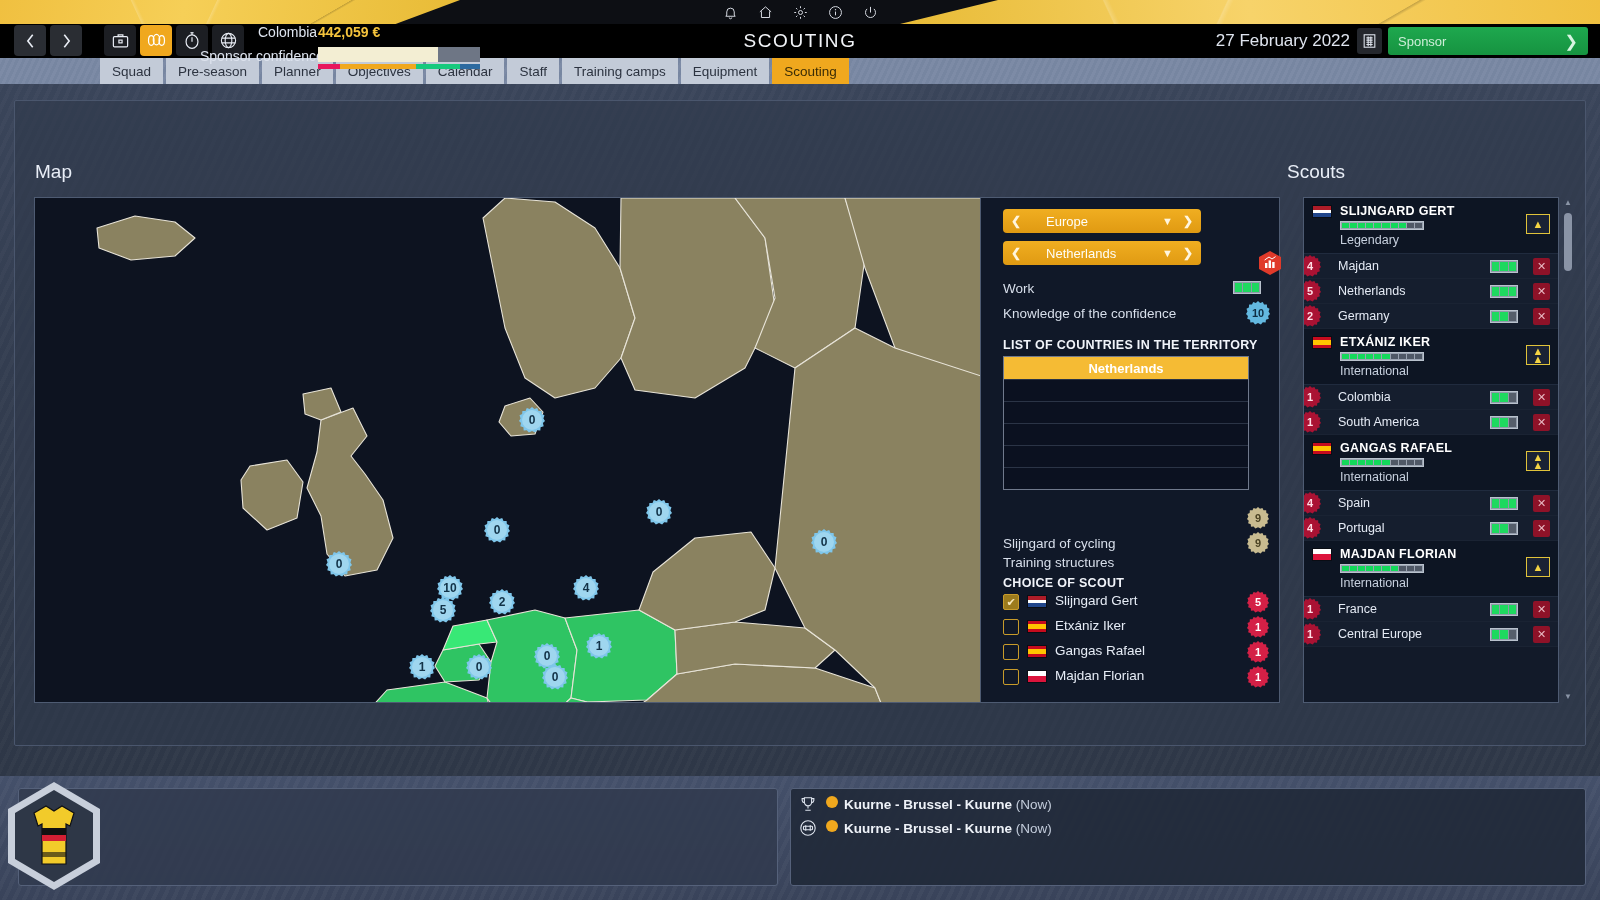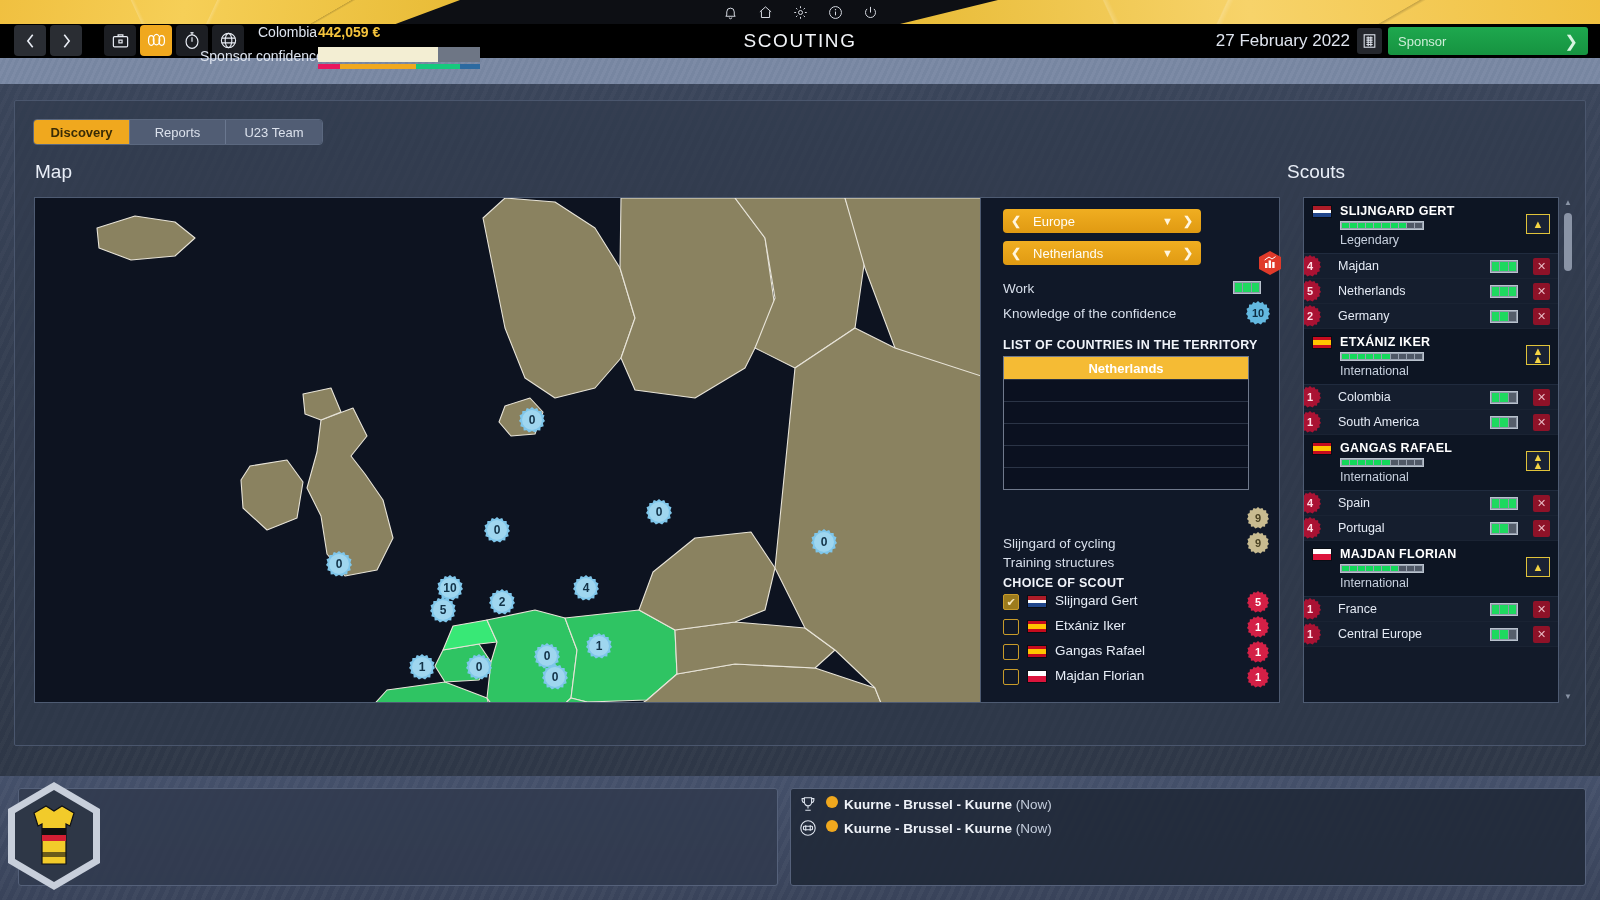--- a/index.html
+++ b/index.html
@@ -82,21 +82,21 @@
   .mapsvg { position:absolute; left:0; top:0; }
   .marker { position:absolute; width:26px; height:26px; transform:translate(-50%,-50%); cursor:pointer;}
   .marker .burst { position:absolute; inset:0; background:#7fc6ea; 
      clip-path: polygon(50% 0%,59% 8%,70% 4%,75% 15%,87% 15%,88% 27%,98% 32%,94% 44%,100% 54%,92% 62%,95% 74%,83% 78%,82% 90%,70% 89%,62% 98%,50% 92%,38% 98%,30% 89%,18% 90%,17% 78%,5% 74%,8% 62%,0 54%,6% 44%,2% 32%,12% 27%,13% 15%,25% 15%,30% 4%,41% 8%);}
   .marker .inner { position:absolute; inset:3px; border-radius:50%; background:#9fd6ef; display:flex; align-items:center;justify-content:center;}
   .marker .num { font-size:12px; font-weight:bold; color:#123247; }
   .sidepanel{ position:absolute; left:965px; top:96px; width:300px; height:506px; background:#101828;
      border-left:1px solid #4e5b72; border-top:1px solid #4e5b72; border-bottom:1px solid #4e5b72; border-right:1px solid #4e5b72;}
   .selbtn { position:absolute; height:24px; border-radius:4px; background:linear-gradient(180deg,#f0ae21,#e09a12);
      display:flex; align-items:center; padding:0 8px; cursor:pointer; color:#fff; font-size:13px;}
-  .selbtn .lab { flex:1; text-align:left; margin-left:12px; color:#fffdf6;}
+  .selbtn .lab { flex:1; text-align:left; margin-left:25px; color:#fffdf6;}
   .selbtn .ar { font-size:12px; font-weight:bold; color:#fff6df;}
   .selbtn .chev { font-size:11px; margin-right:10px; color:#fff6df;}
   .rowlabel { position:absolute; font-size:13.5px; color:#d8dfeb; }
   .secthead { position:absolute; font-size:12.5px; font-weight:bold; letter-spacing:.3px; color:#f1f4fa;}
 
   .bars { position:absolute; width:28px; height:13px; background:#8f99a8; border:1px solid #b9c2cd; display:flex; gap:1px; padding:1px;}
   .bars i { flex:1; background:#1ed95f; display:block; }
   .bars i.off { background:#555e6b; }
 
   .rosette { position:absolute; width:22px; height:22px; transform:translate(-50%,-50%); }
@@ -271,29 +271,35 @@
           </svg>
         </span>
     </div>
     <div class="continue">
       <span class="ctxt">Sponsor</span>
       <span class="carrow">❯</span>
     </div>
   </div>
 
   <div class="sectionbar"></div>
+  <div class="sectabs" id="sectabs">
+      <div class="stab">Squad</div>
+      <div class="stab">Pre-season</div>
+      <div class="stab">Planner</div>
+      <div class="stab">Objectives</div>
+      <div class="stab">Calendar</div>
+      <div class="stab">Staff</div>
+      <div class="stab">Training camps</div>
+      <div class="stab">Equipment</div>
+      <div class="stab active">Scouting</div>
+    </div>
 
   <div class="mainarea">
     <div class="panel">
 
-      <div class="toptabs" id="toptabs">
-          <div class="ttab active">Discovery</div>
-          <div class="ttab">Reports</div>
-          <div class="ttab">U23 Team</div>
-        </div>
 
       <div class="maplabel">Map</div>
       <div class="scoutslabel">Scouts</div>
 
       <div class="mapwrap">
         <svg class="mapsvg" width="1246" height="506" viewBox="0 0 1246 506">
           <rect width="1246" height="506" fill="#0d1320"></rect>
           <g stroke="#e8e4d8" stroke-width="1.1" stroke-linejoin="round">
 
             <path d="M62 30 L100 18 L140 24 L160 40 L140 58 L96 62 L64 50 Z" fill="#8a8260"></path>

